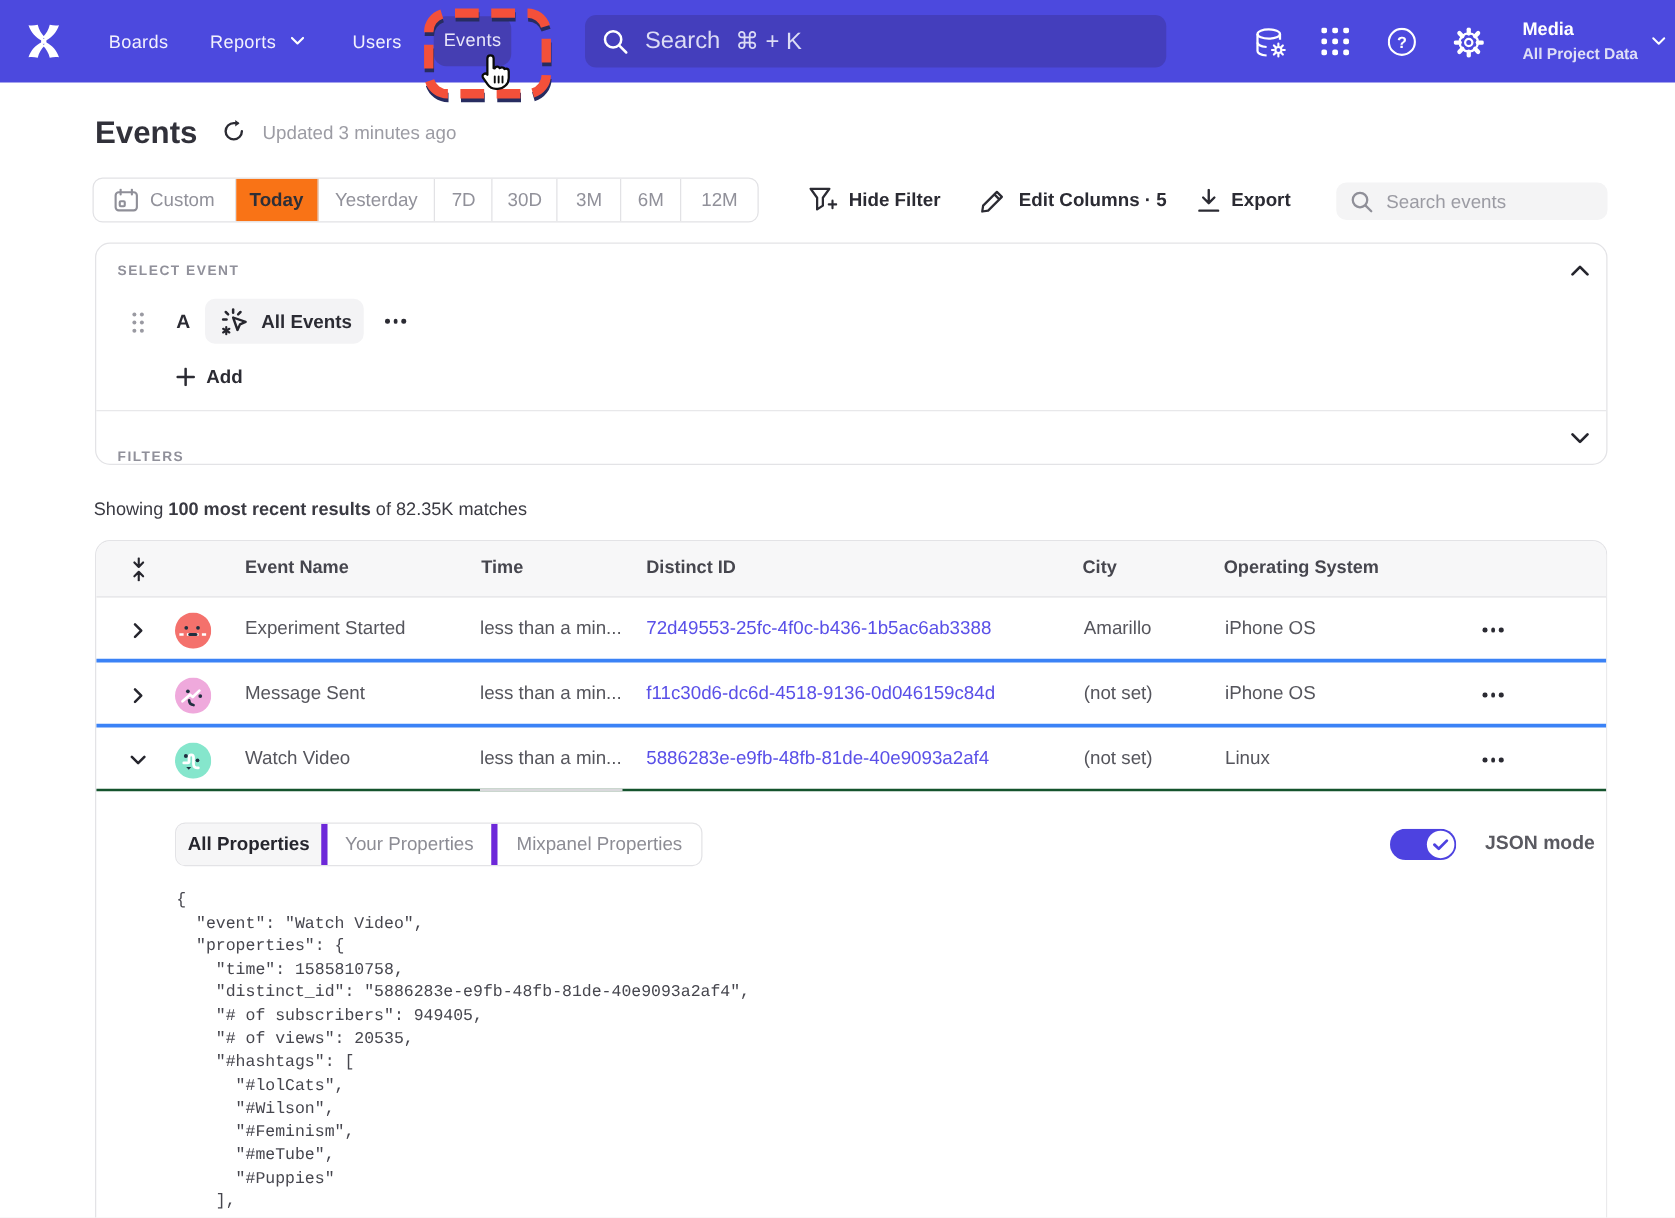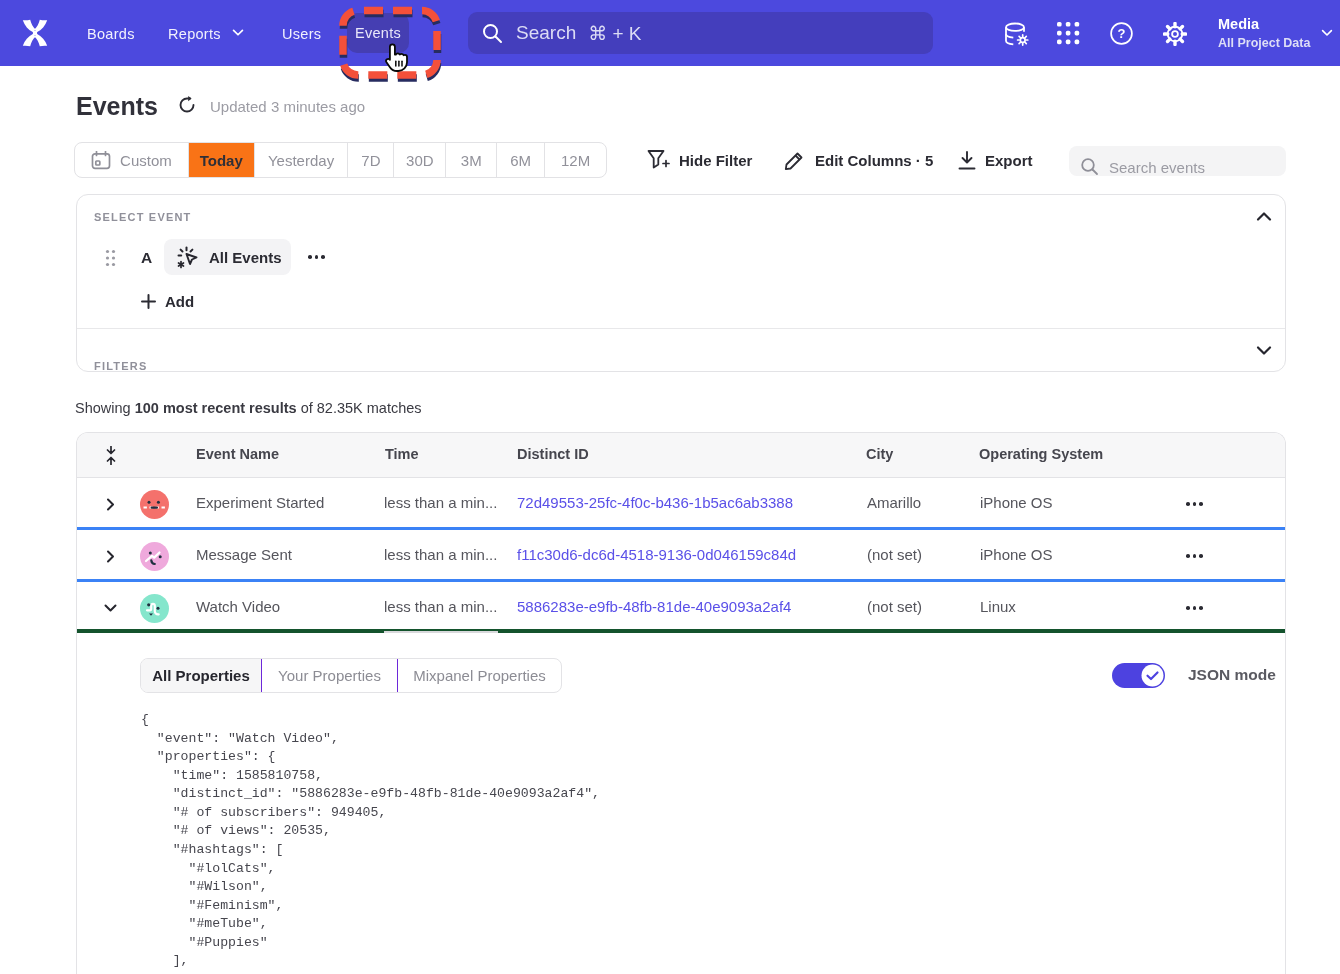--- a/index.html
+++ b/index.html
@@ -21,21 +21,21 @@
   #h1 { position:absolute; left:76px; top:92px; font-size:25px; font-weight:700; color:#31313A; }
   #updated { position:absolute; left:210px; top:98px; font-size:15px; color:#9C9CA4; }
 
   
   #seg { position:absolute; left:74px; top:142px; width:533px; height:36px; border:1px solid #E2E2E5; border-radius:8px; display:flex; overflow:hidden; }
   .seg { border-right:1px solid #E2E2E5; display:flex; align-items:center; justify-content:center; color:#91919A; font-size:15px; }
   .seg:last-child { border-right:none; }
   .segon { background:#f97316; color:#2F2F37; font-weight:700; }
 
   .toolbtn { position:absolute; top:142px; height:36px; display:flex; align-items:center; color:#2B2B33; font-size:15px; font-weight:700; }
-  #sevents { position:absolute; left:1069px; top:146px; width:217px; height:30px; background:#F4F4F5; border-radius:8px; display:flex; align-items:flex-end; color:#9B9BA3; font-size:15px; }
+  #sevents { position:absolute; left:1069px; top:146px; width:217px; height:30px; background:#F4F4F5; border-radius:8px; display:flex; align-items:center; color:#9B9BA3; font-size:15px; }
 
   
   #card1 { position:absolute; left:76px; top:194px; width:1210px; height:178px; border:1px solid #E3E3E6; border-radius:12px; }
   .lbl { font-size:11px; font-weight:700; letter-spacing:1.2px; color:#90909A; }
   #chip { position:absolute; left:164px; top:239px; width:127px; height:36px; background:#F3F3F5; border-radius:8px; display:flex; align-items:center; }
   #chip span { font-size:15px; font-weight:700; color:#2B2B33; margin-left:10px; }
   #addrow { position:absolute; left:141px; top:292px; height:18px; display:flex; align-items:center; color:#2B2B33; font-size:15px; font-weight:700; }
 
   
   #showing { position:absolute; left:75px; top:400px; font-size:14.5px; color:#3A3A42; }
@@ -46,21 +46,21 @@
   .th { position:absolute; top:13px; font-size:14.5px; font-weight:700; color:#46464E; }
   .row { position:absolute; left:0; width:100%; height:52px; border-bottom:3px solid #3b82f6; }
   .cell { position:absolute; top:15.5px; font-size:15px; color:#55555C; }
   .lnk { color:#5A50E8; }
   .av { position:absolute; left:63px; top:11.5px; width:29px; height:29px; }
   .dots3 { position:absolute; left:1109px; top:24px; width:20px; height:4px; }
   .dots3 i { position:absolute; top:0; width:3.6px; height:3.6px; border-radius:50%; background:#2B2B33; }
 
   
   #tabs { position:absolute; left:140px; top:658px; height:35px; border:1px solid #E3E3E6; border-radius:8px; display:flex; overflow:hidden; }
-  .tab { display:flex; align-items:center; justify-content:center; font-size:15px; color:#8C8C94; border-right:1px solid #6d28d9; }
+  .tab { display:flex; align-items:center; justify-content:center; font-size:15px; color:#8C8C94; border-right:5px solid #6d28d9; }
   .tab:last-child { border-right:none; }
   .tabon { background:#F6F6F7; color:#26262E; font-weight:700; }
   #jsonmode { position:absolute; left:1188px; top:666px; font-size:15.5px; font-weight:700; color:#5A5A61; }
   #json { position:absolute; left:141px; top:711px; font-family:"Liberation Mono", monospace; font-size:13.2px; line-height:18.57px; color:#46464E; white-space:pre; }
 </style>
 </head>
 <body>
 <div id="page">
 
   <div id="nav">
@@ -329,21 +329,21 @@
       <div class="cell lnk" style="left:440px">f11c30d6-dc6d-4518-9136-0d046159c84d</div>
       <div class="cell" style="left:790px">(not set)</div>
       <div class="cell" style="left:903px">iPhone OS</div>
       <div class="dots3">
           <i style="left:0"></i>
           <i style="left:6.5px"></i>
           <i style="left:13px"></i>
         </div>
     </div>
 
-    <div class="row" style="top:149px;height:51px;border-bottom:4px solid #14532d">
+    <div class="row" style="top:149px;height:51px;border-bottom:2px solid #14532d">
       <svg class="abs" style="left:27px;top:22px" width="13" height="9" viewBox="0 0 13 9">
           <path d="M1.5 1.5 L6.5 6.5 L11.5 1.5" fill="none" stroke="#26262E" stroke-width="2" stroke-linecap="round" stroke-linejoin="round"></path>
         </svg>
       <svg class="av" viewBox="0 0 29 29">
         <circle cx="14.5" cy="14.5" r="14.5" fill="#85E6CC"></circle>
         <path d="M7 16.3 L10.3 16.3 C10.9 16.3 11.2 15.9 11.2 15.3 L11.2 11.8 C11.2 9.2 14.8 9.2 14.8 11.8 L14.8 17.3 C14.8 19.3 16.3 20.6 18.7 20.3" fill="none" stroke="#fff" stroke-width="2.2" stroke-linecap="round" stroke-linejoin="round"></path>
         <circle cx="8.7" cy="10.8" r="1.6" fill="#203040"></circle>
           <circle cx="18" cy="14.2" r="1.5" fill="#203040"></circle>
         <path d="M9 19.5 L13 19.5 L11 21.7 Z" fill="#203040"></path>
       </svg>

